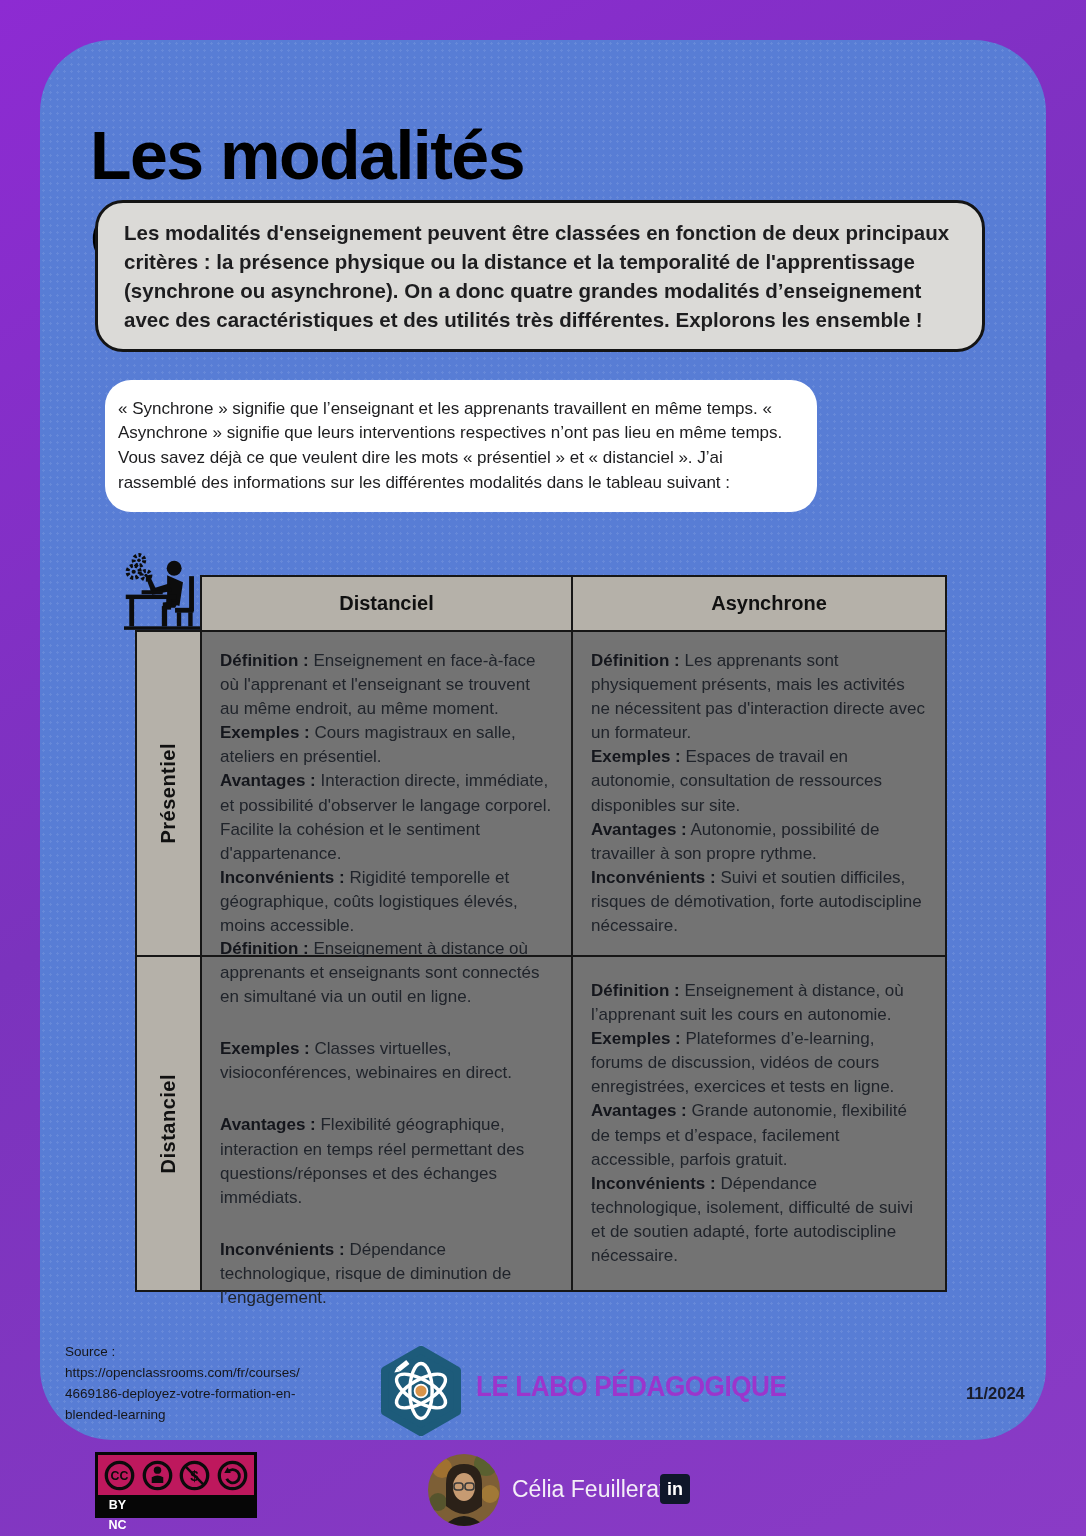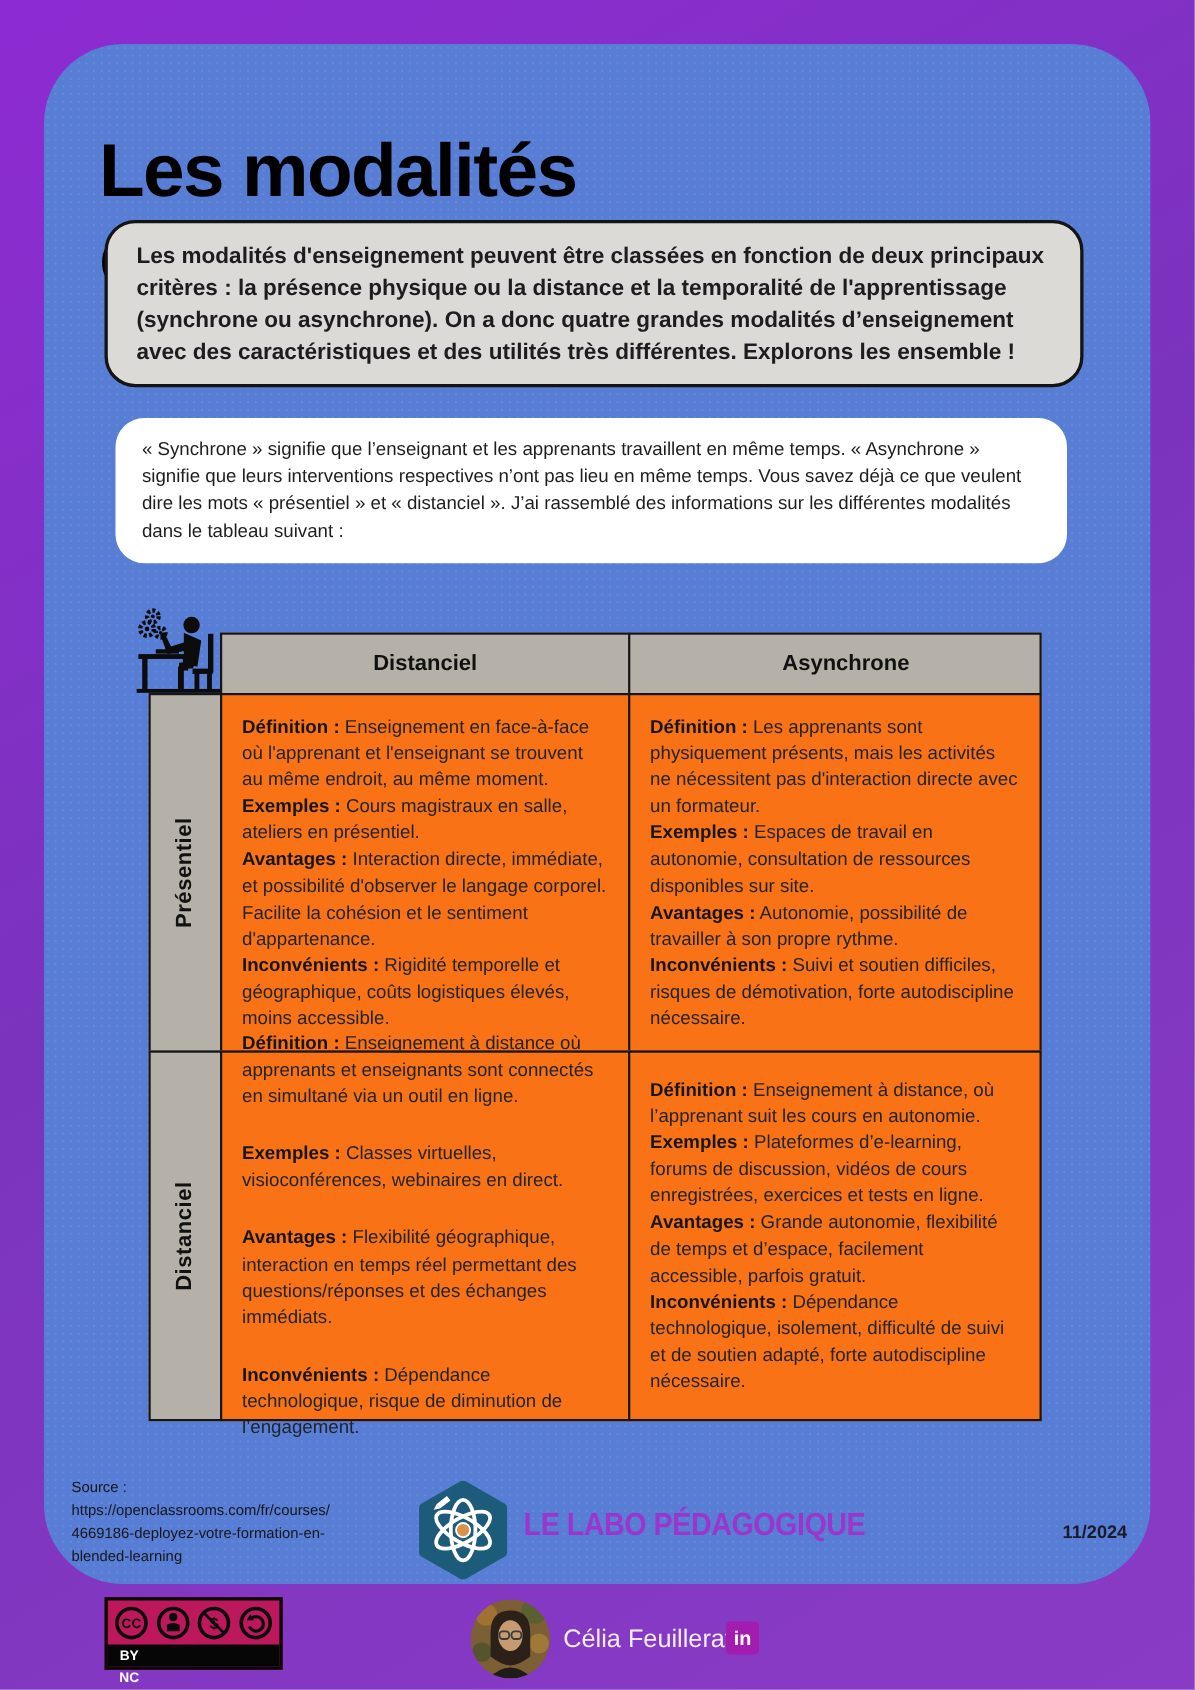--- a/index.html
+++ b/index.html
@@ -18,31 +18,31 @@
     position:absolute;left:90px;top:70px;width:940px;
     font-size:68px;font-weight:800;letter-spacing:-1.5px;color:#000000;
   }
   .intro-box{
     position:absolute;left:95px;top:200px;width:890px;height:152px;box-sizing:border-box;
     background:#dbdad7;border:3px solid #141414;border-radius:28px;
     padding:20px 26px;display:flex;align-items:center;
     font-size:20.5px;font-weight:700;color:#1d1d1f;line-height:1.42;
   }
   .note-box{
-    position:absolute;left:105px;top:380px;width:865px;height:132px;box-sizing:border-box;
-    background:#ffffff;border-radius:26px;padding:16px 24px;display:flex;align-items:center;
+    position:absolute;left:105px;top:380px;width:712px;height:132px;box-sizing:border-box;
+    background:#ffffff;border-radius:26px;padding:16px 13px;display:flex;align-items:center;
     font-size:17px;font-weight:400;color:#1d1d1f;line-height:1.45;
   }
   .tcell{position:absolute;box-sizing:border-box;border:2px solid #161616;}
   .thead{background:#b5b1a9;display:flex;align-items:center;justify-content:center;
     font-size:20px;font-weight:700;color:#111;}
   .tlabel{background:#b5b1a9;display:flex;align-items:center;justify-content:center;}
   .tlabel span{writing-mode:vertical-rl;transform:rotate(180deg);
     font-size:20px;font-weight:700;color:#111;letter-spacing:0.5px;}
-  .tbody{background:#f97316;display:flex;flex-direction:column;justify-content:center;
+  .tbody{background:#737373;display:flex;flex-direction:column;justify-content:center;
     padding:14px 18px;font-size:17px;color:#20242b;line-height:1.42;}
   .tbody p{margin:0;}
   .tbody b{color:#14161c;}
   .corner-icon{position:absolute;left:124px;top:550px;width:88px;height:84px;}
   .source{position:absolute;left:65px;top:1342px;font-size:13.5px;line-height:1.55;color:#15161a;}
   .source .lbl{display:block;}
   .logo{position:absolute;left:378px;top:1346px;width:86px;height:90px;}
   .brand{
     position:absolute;left:476px;top:1370px;font-size:29px;font-weight:800;
     color:#9c35cc;letter-spacing:-0.5px;transform:scaleX(0.9);transform-origin:left center;
@@ -53,21 +53,21 @@
     position:absolute;left:95px;top:1452px;width:162px;height:66px;box-sizing:border-box;
     background:#be185d;border:3px solid #060606;display:flex;flex-direction:column;
   }
   .cc-icons{flex:1;display:flex;align-items:center;justify-content:space-around;padding:0 3px;}
   .cc-strip{height:20px;background:#060606;display:flex;flex-direction:column;}
   .cc-strip span{width:25%;text-align:center;color:#fff;font-size:12.5px;font-weight:700;line-height:20px;}
   .avatar{position:absolute;left:428px;top:1454px;width:72px;height:72px;border-radius:50%;overflow:hidden;}
   .author{position:absolute;left:512px;top:1476px;font-size:23px;font-weight:400;color:#f4eef8;}
   .linkedin{
     position:absolute;left:660px;top:1474px;width:30px;height:30px;border-radius:4px;
-    background:#a21caf;color:#fff;font-size:18px;font-weight:700;
+    background:#0f172a;color:#fff;font-size:18px;font-weight:700;
     display:flex;align-items:center;justify-content:center;
   }
 </style>
 </head>
 <body>
 
 <div class="panel"></div>
 
 <h1 class="title">Les modalités d’enseignement</h1>
 

